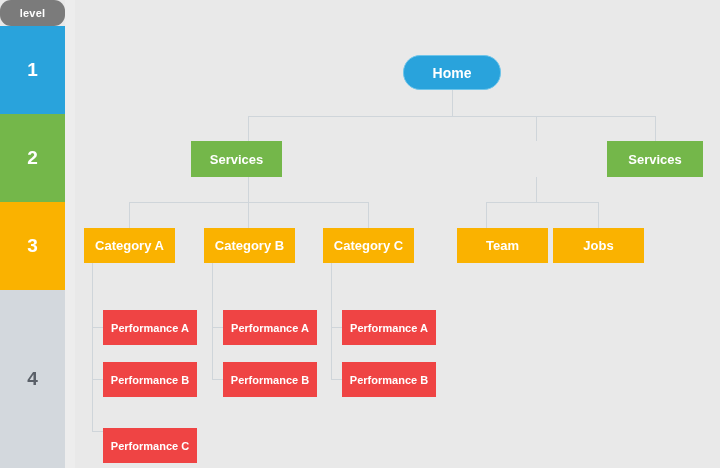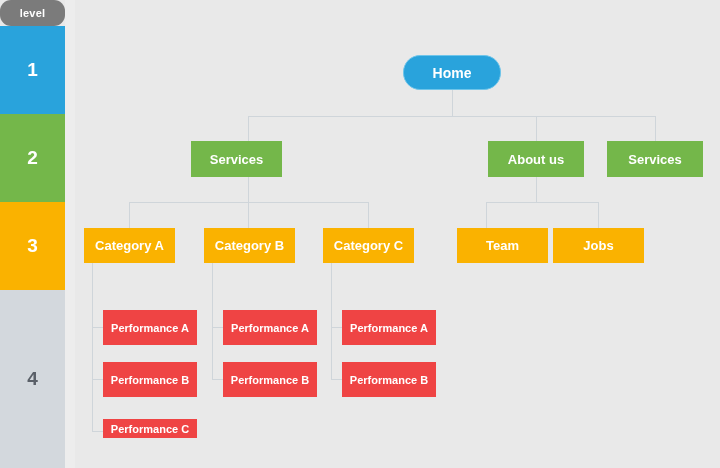--- a/index.html
+++ b/index.html
@@ -161,32 +161,31 @@
   <div class="conn h" style="left:212px; top:327px; width:11px;"></div>
   <div class="conn h" style="left:212px; top:379px; width:11px;"></div>
 
   <div class="conn v" style="left:331px; top:263px; height:116px;"></div>
   <div class="conn h" style="left:331px; top:327px; width:11px;"></div>
   <div class="conn h" style="left:331px; top:379px; width:11px;"></div>
 
   <div class="node lvl1" style="left:403px; top:55px; width:98px; height:35px;border-radius:17px;">Home</div>
 
   <div class="node lvl2" style="left:191px; top:141px; width:91px; height:36px;">Services</div>
-  <div class="node lvl2" style="left:488px; top:141px; width:96px; height:36px;">About us</div>
   <div class="node lvl2" style="left:607px; top:141px; width:96px; height:36px;">Services</div>
 
   <div class="node lvl3" style="left:84px; top:228px; width:91px; height:35px;">Category A</div>
   <div class="node lvl3" style="left:204px; top:228px; width:91px; height:35px;">Category B</div>
   <div class="node lvl3" style="left:323px; top:228px; width:91px; height:35px;">Category C</div>
   <div class="node lvl3" style="left:441px; top:228px; width:91px; height:35px;margin-left:16px;">Team</div>
   <div class="node lvl3" style="left:553px; top:228px; width:91px; height:35px;">Jobs</div>
 
   <div class="node lvl4" style="left:103px; top:310px; width:94px; height:35px;">Performance A</div>
   <div class="node lvl4" style="left:103px; top:362px; width:94px; height:35px;">Performance B</div>
-  <div class="node lvl4" style="left:103px; top:419px; width:94px; height:19px;">Performance C</div>
+  <div class="node lvl4" style="left:103px; top:428px; width:94px; height:35px;">Performance C</div>
 
   <div class="node lvl4" style="left:223px; top:310px; width:94px; height:35px;">Performance A</div>
   <div class="node lvl4" style="left:223px; top:362px; width:94px; height:35px;">Performance B</div>
 
   <div class="node lvl4" style="left:342px; top:310px; width:94px; height:35px;">Performance A</div>
   <div class="node lvl4" style="left:342px; top:362px; width:94px; height:35px;">Performance B</div>
 
 </div>
 
 </body></html>

